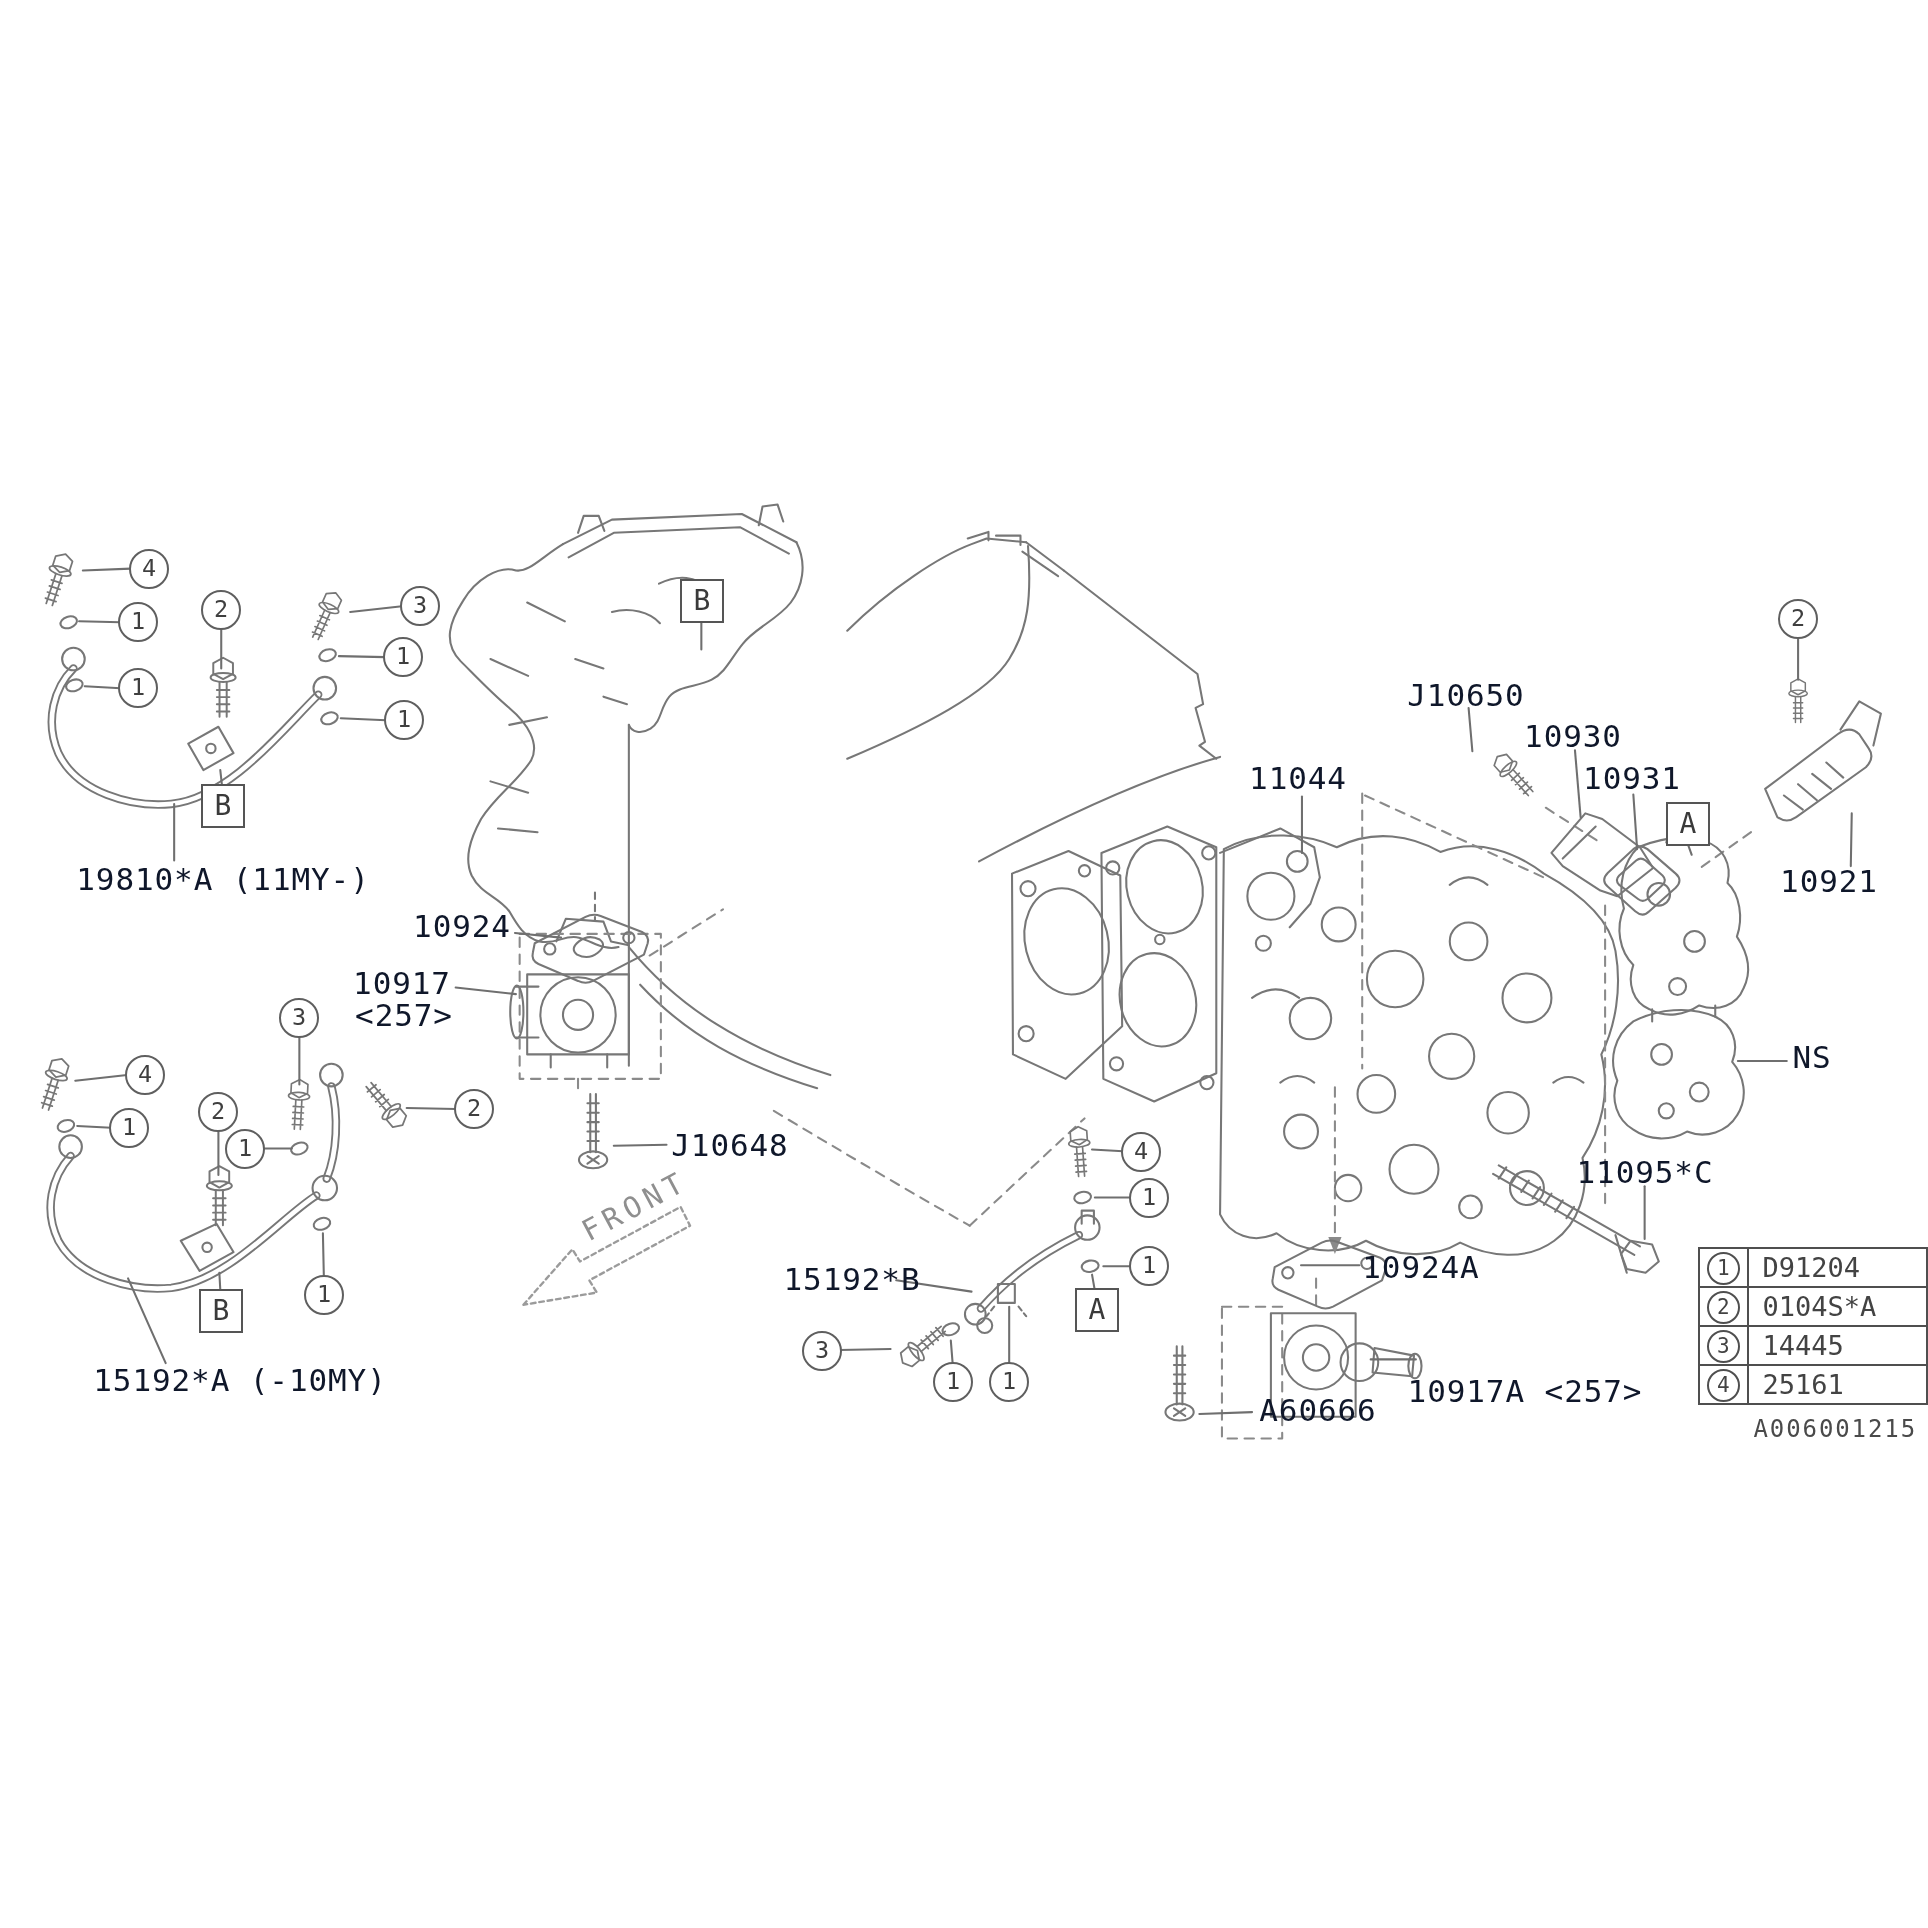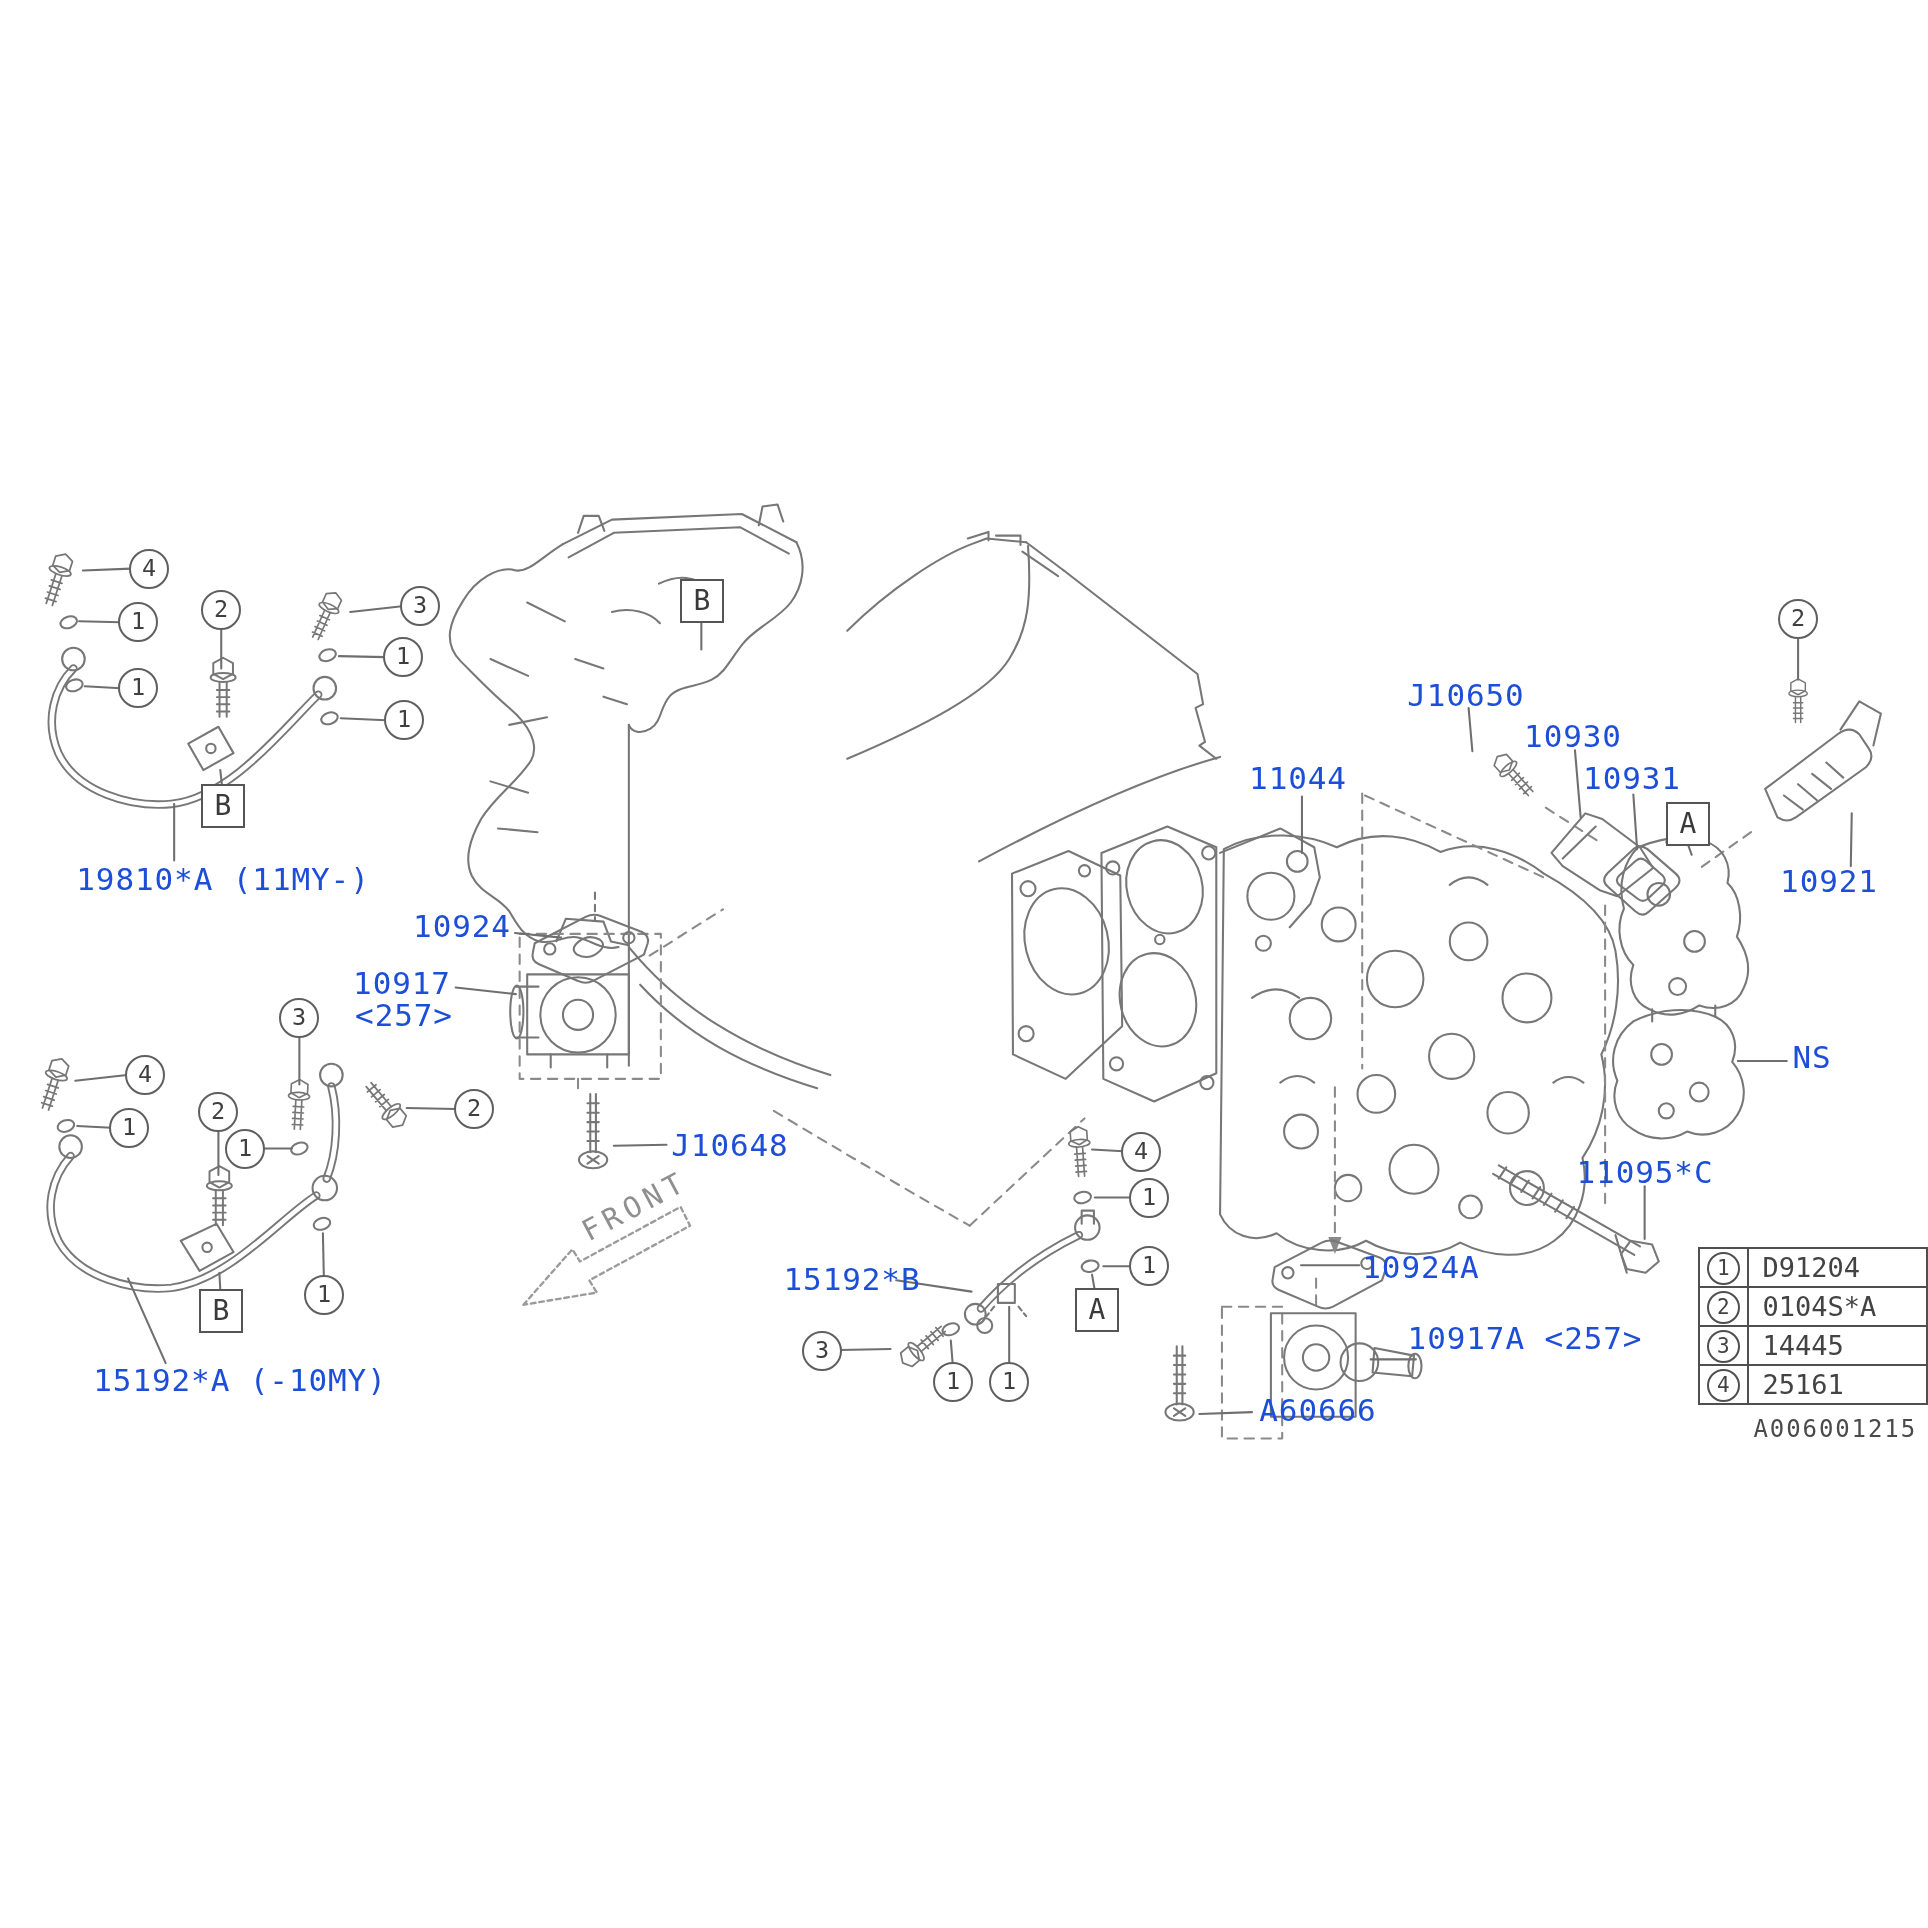--- a/index.html
+++ b/index.html
@@ -1,20 +1,20 @@
 <!DOCTYPE html>
 <html style="font-size:15px"><head>
 <meta charset="utf-8">
 <style>
   html,body{margin:0;padding:0;background:#fff;}
   .canvas{position:relative;width:1928px;height:1928px;background:#ffffff;overflow:hidden;
           font-family:"DejaVu Sans Mono","Liberation Mono",monospace;}
   svg.art{position:absolute;left:0;top:0;width:1928px;height:1928px;}
   .plabel{position:absolute;transform:translateX(-50%);font-size:31px;letter-spacing:0.9px;
-          color:#1d4ed8;white-space:nowrap;line-height:1;}
+          color:#0f172a;white-space:nowrap;line-height:1;}
   .callout{position:absolute;width:36px;height:36px;border:2.8px solid #5f5f5f;border-radius:50%;
            transform:translate(-50%,-50%);display:flex;align-items:center;justify-content:center;
            font-size:23.5px;color:#3f3f3f;background:#fff;line-height:1;}
   .sbox{position:absolute;width:40px;height:40px;border:2.8px solid #555;
         transform:translate(-50%,-50%);display:flex;align-items:center;justify-content:center;
         font-size:28px;color:#3a3a3a;background:#fff;line-height:1;}
   .legend{position:absolute;left:1698px;top:1247px;border-collapse:collapse;background:#fff;}
   .legend td{border:2.8px solid #4f4f4f;height:37px;font-size:27px;color:#434343;
              padding:0 14px;text-align:left;}
   .legend td.numcell{width:41px;text-align:center;padding:0 3.8px;}
@@ -302,21 +302,21 @@
 <div class="plabel" style="left:404px;top:1000px">&lt;257&gt;</div>
 <div class="plabel" style="left:730px;top:1130px">J10648</div>
 <div class="plabel" style="left:1466px;top:680px">J10650</div>
 <div class="plabel" style="left:1573px;top:721px">10930</div>
 <div class="plabel" style="left:1632px;top:763px">10931</div>
 <div class="plabel" style="left:1829px;top:866px">10921</div>
 <div class="plabel" style="left:1298px;top:763px">11044</div>
 <div class="plabel" style="left:1645px;top:1157px">11095*C</div>
 <div class="plabel" style="left:1812px;top:1042px">NS</div>
 <div class="plabel" style="left:1421px;top:1252px">10924A</div>
-<div class="plabel" style="left:1525px;top:1323px">10917A &lt;257&gt;</div>
+<div class="plabel" style="left:1525px;top:1376px">10917A &lt;257&gt;</div>
 <div class="plabel" style="left:1318px;top:1395px">A60666</div>
 
 <div class="sbox" style="left:702px;top:601px">B</div>
 <div class="sbox" style="left:223px;top:806px">B</div>
 <div class="sbox" style="left:221px;top:1311px">B</div>
 <div class="sbox" style="left:1097px;top:1310px">A</div>
 <div class="sbox" style="left:1688px;top:824px">A</div>
 
 <div class="callout" style="left:149px;top:569px">4</div>
 <div class="callout" style="left:138px;top:622px">1</div>

